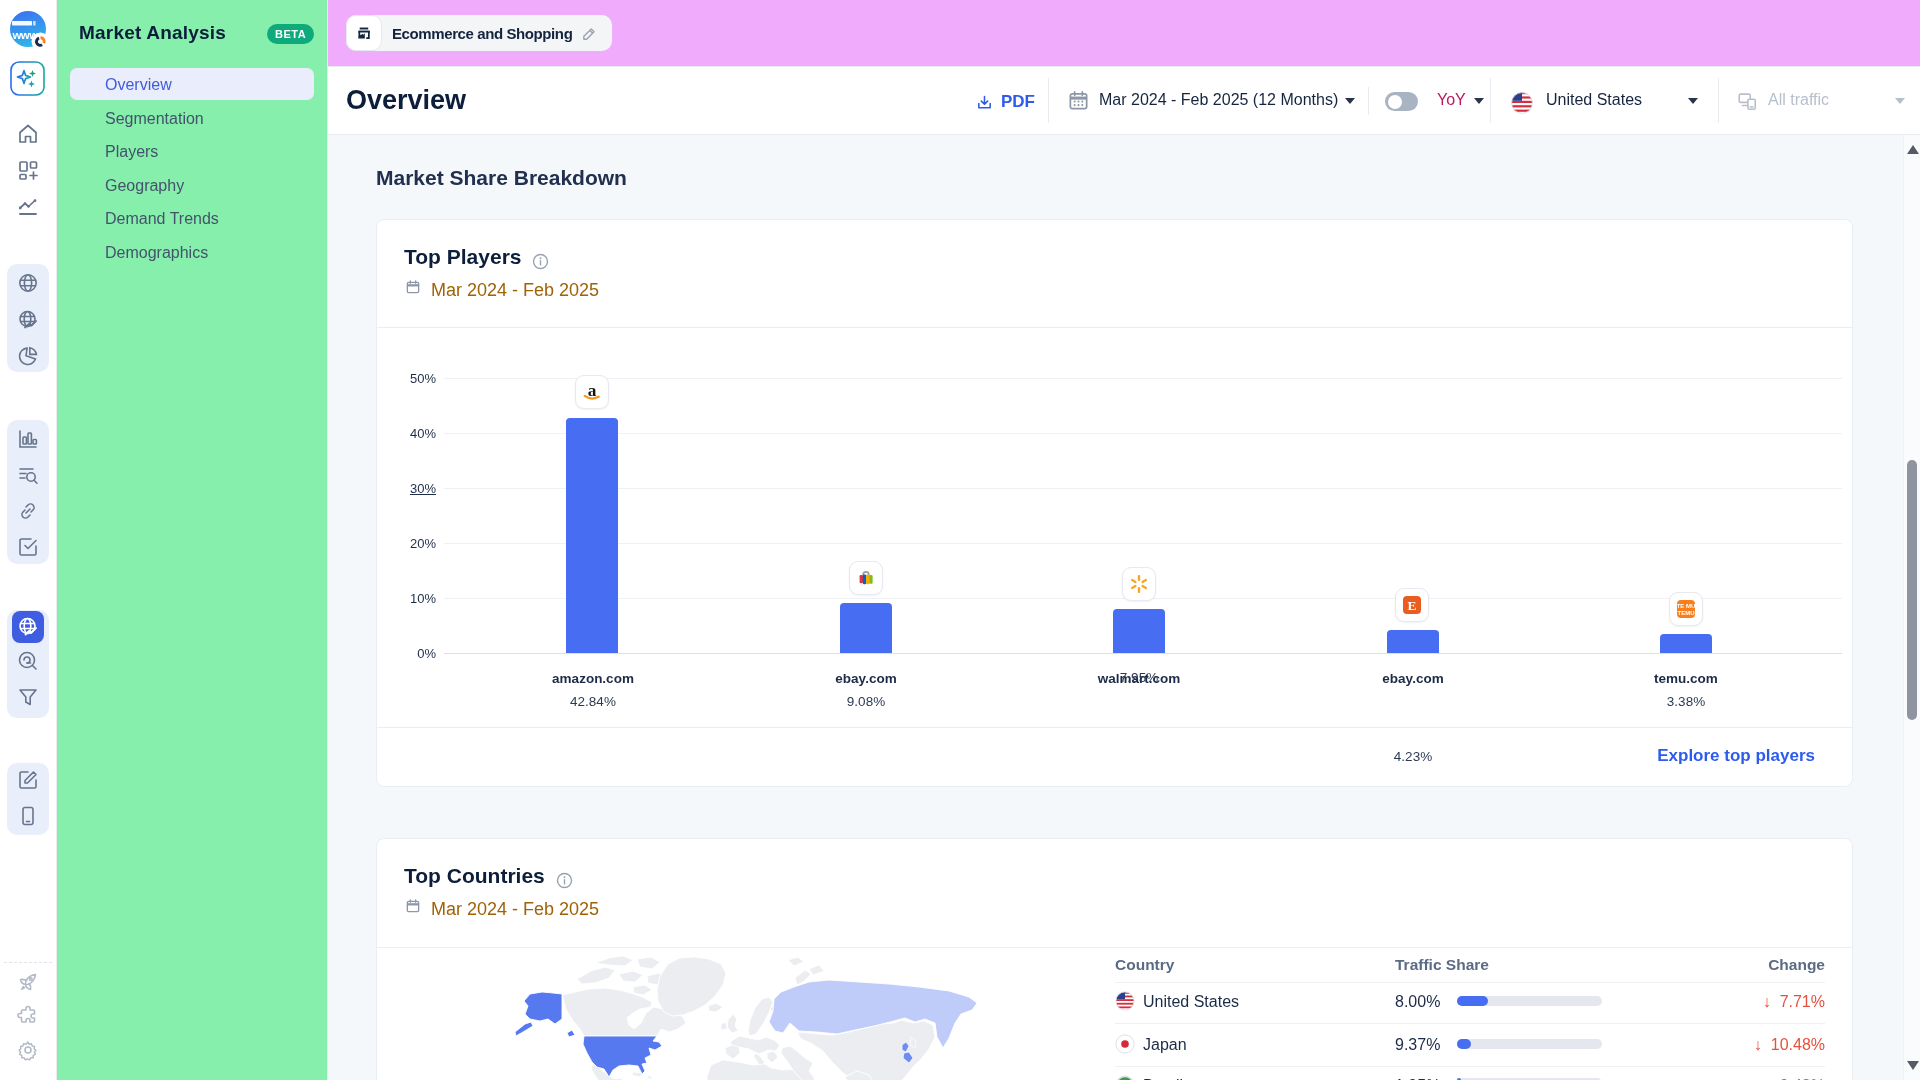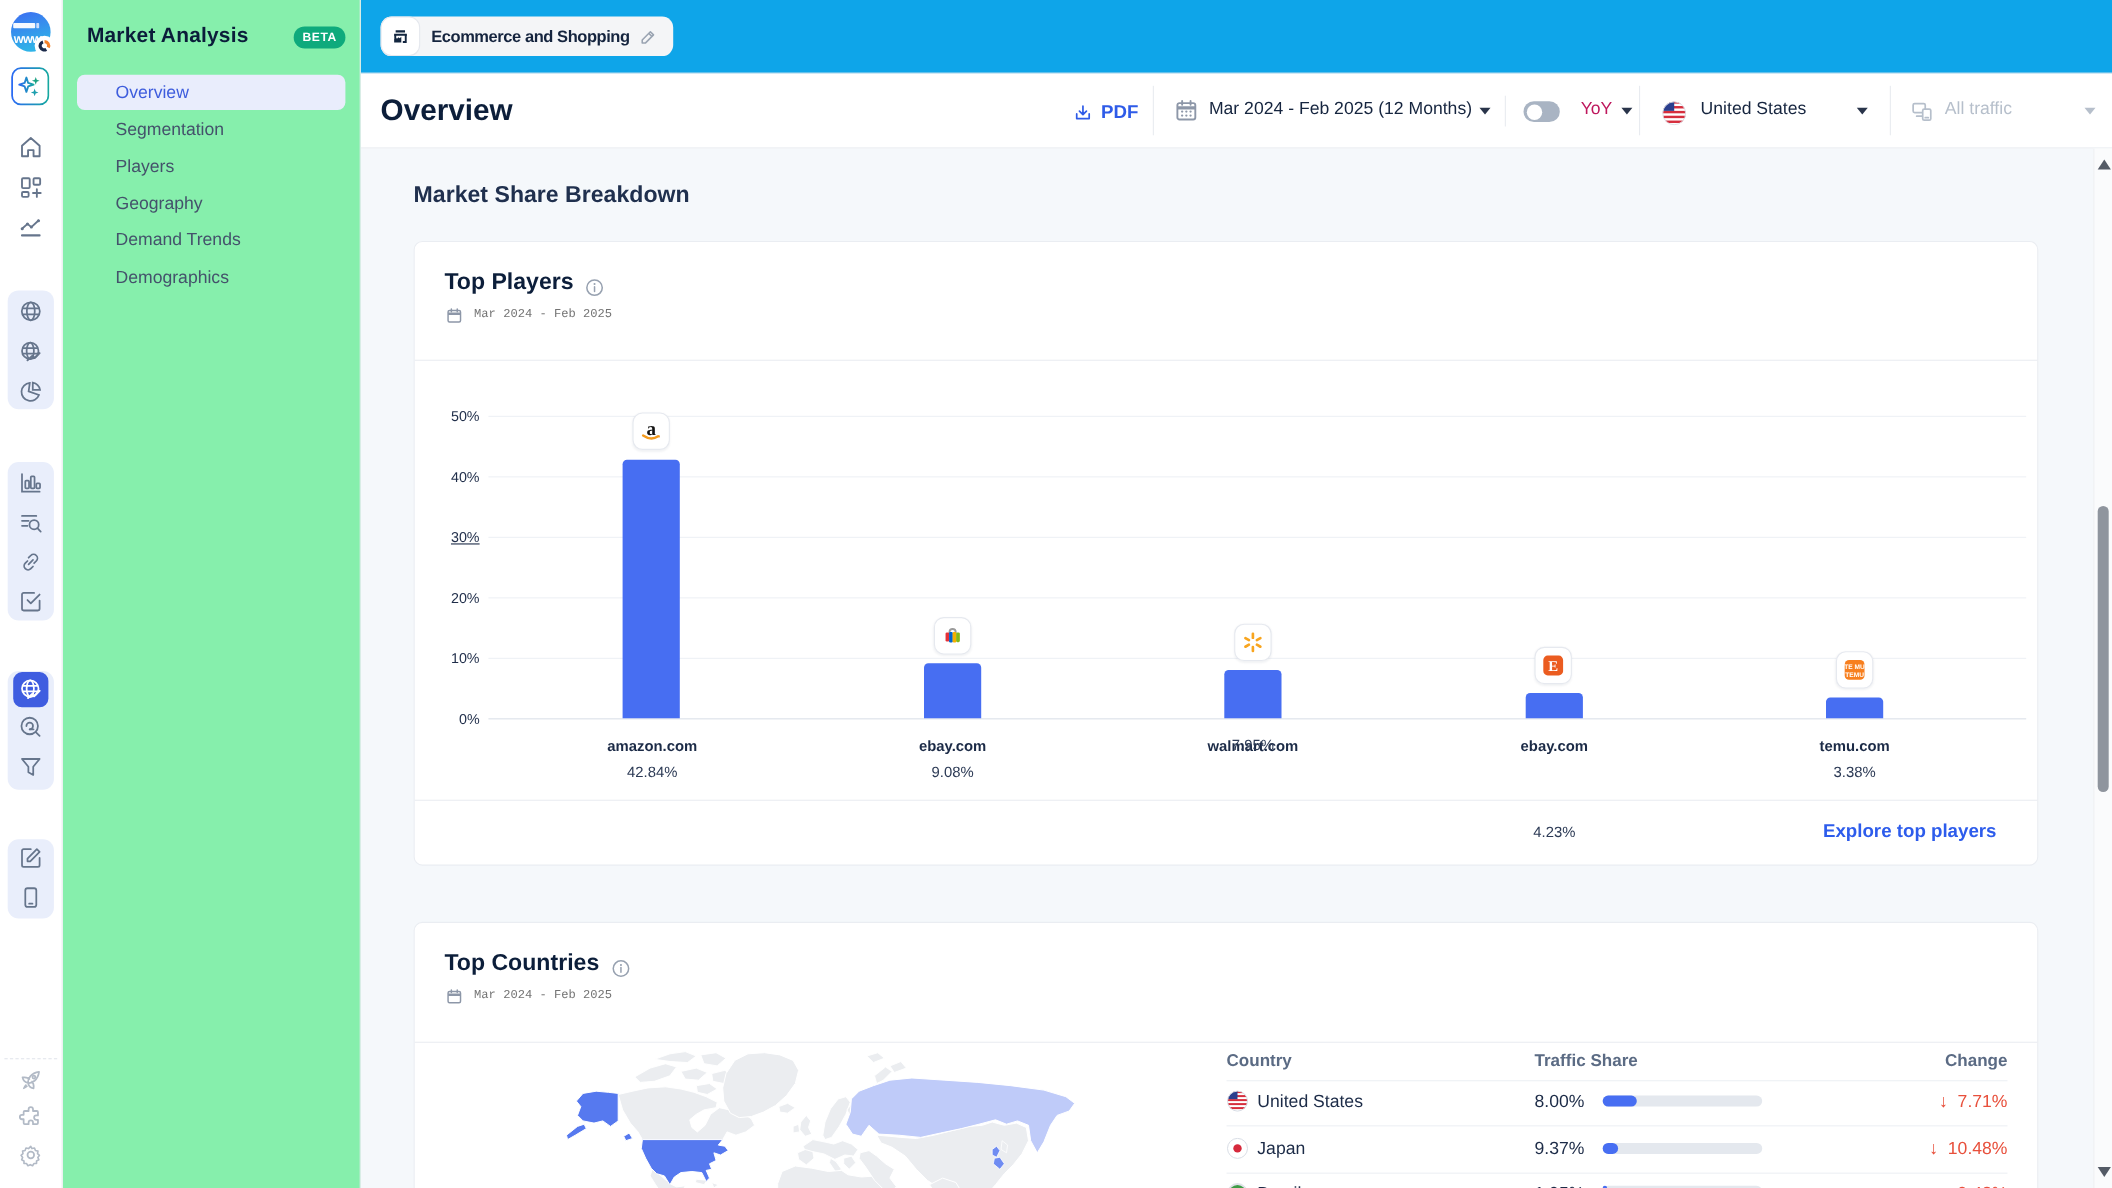--- a/index.html
+++ b/index.html
@@ -13,38 +13,38 @@
   .railicon { position:absolute; left:50%; transform:translateX(-50%); width:24px; height:24px; }
 
   
   #sidenav { position:absolute; left:57px; top:0; width:271px; height:1080px; background:#86efac; border-right:1px solid #e8ebf0; z-index:4; }
   .navtitle { position:absolute; left:22px; top:22px; font-size:19px; font-weight:700; color:#0b1d3a; letter-spacing:.2px; }
   .beta { position:absolute; left:210px; top:24px; background:#0eaa7c; color:#fff; font-size:11px; font-weight:700; padding:4px 8px; border-radius:10px; letter-spacing:.5px; }
   .navitem { position:absolute; left:48px; font-size:16px; color:#44526b; }
   .navactive { position:absolute; left:13px; top:68px; width:244px; height:32px; background:#e9edfc; border-radius:7px; }
 
   
-  #topbar { position:absolute; left:328px; top:0; width:1592px; height:67px; background:#0ea5e9; border-bottom:1px solid #e8ebf0; z-index:3; }
+  #topbar { position:absolute; left:328px; top:0; width:1592px; height:67px; background:#f0abfc; border-bottom:1px solid #e8ebf0; z-index:3; }
   .chip { position:absolute; left:18px; top:15px; height:36px; background:#f4f5f7; border-radius:10px; display:flex; align-items:center; padding-left:46px; padding-right:14px; }
   .chipicon { position:absolute; left:0; top:0; width:36px; height:36px; background:#fff; border:1px solid #e5e8ee; border-radius:10px; display:flex; align-items:center; justify-content:center; }
   .chiptext { font-size:15px; font-weight:700; color:#15243e; margin-right:9px; letter-spacing:-0.4px; }
 
   
   #header { position:absolute; left:328px; top:67px; width:1592px; height:68px; background:#fff; border-bottom:1px solid #e8ebf0; z-index:3; }
   .h-title { position:absolute; left:18px; top:18px; font-size:27px; font-weight:700; color:#0c1e3a; }
   .vdiv { position:absolute; top:11px; height:45px; width:1px; background:#e8ebf0; }
   .hdr-txt { position:absolute; font-size:16px; color:#15243e; top:24px; }
   .caret { position:absolute; width:0; height:0; border-left:5px solid transparent; border-right:5px solid transparent; border-top:6px solid #29344a; top:31px; }
 
   
   #content { position:absolute; left:328px; top:135px; width:1592px; height:945px; background:#f5f8fb; z-index:1; }
   .mshead { position:absolute; left:48px; top:31px; font-size:21px; font-weight:700; color:#20304e; }
   .card { position:absolute; left:48px; width:1477px; background:#fff; border:1px solid #eaedf2; border-radius:8px; }
   .cardtitle { position:absolute; left:27px; top:25px; font-size:21px; font-weight:700; color:#0c1e3a; }
-  .cardsub { position:absolute; left:27px; top:63px; font-size:11px; color:#737373;font-family:Liberation Mono, monospace; }
+  .cardsub { position:absolute; left:27px; top:63px; font-size:18px; color:#a16207; }
   .carddiv { position:absolute; left:0; width:100%; height:1px; background:#eaedf2; }
 
   .bar { position:absolute; width:52px; background:#476ef2; border-radius:4px 4px 0 0; }
   .favbox { position:absolute; width:34px; height:34px; background:#fff; border:1px solid #e6e9ef; border-radius:9px; box-shadow:0 1px 2px rgba(20,30,60,.06); display:flex; align-items:center; justify-content:center; }
   .ylabel { position:absolute; right:1416px; font-size:13px; color:#1f2d49; text-align:right; }
   .gline { position:absolute; left:67px; width:1398px; height:1px; background:#eef1f5; }
   .xdomain { position:absolute; font-size:13.5px; font-weight:700; color:#1c2b47; text-align:center; width:160px; }
   .xpct { position:absolute; font-size:13.5px; color:#2c3a55; text-align:center; width:160px; }
 
   .tblhead { font-size:15.5px; font-weight:700; color:#5b6b84; }

